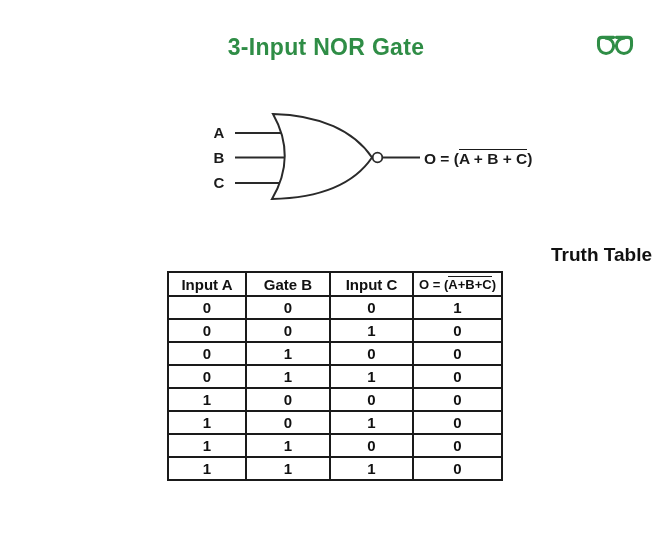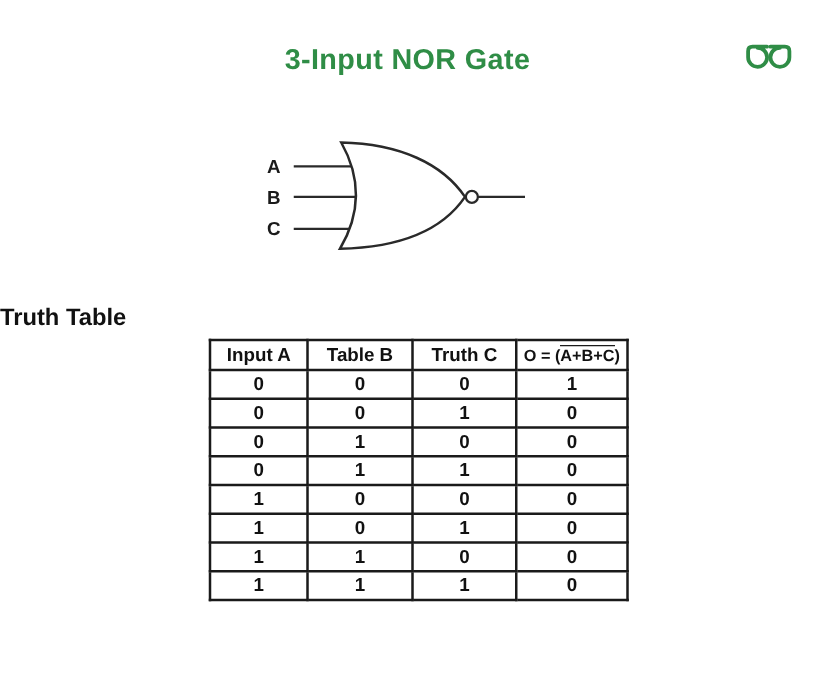--- a/index.html
+++ b/index.html
@@ -33,21 +33,21 @@
   }
   .ov {
     display: inline-block;
     border-top: 1.7px solid #1a1a1a;
     padding-top: 1px;
     line-height: 1.05;
   }
   .tt-title {
     position: absolute;
     top: 244px; left: 0; right: 0;
-    text-align: left;
+    text-align: right;
     font-size: 19px;
     font-weight: 700;
     color: #111111;
   }
   table.truth-table {
     position: absolute;
     top: 271px; left: 167px;
     border-collapse: collapse;
     table-layout: fixed;
   }
@@ -86,35 +86,36 @@
 
     <circle cx="197.5" cy="57.5" r="4.8" stroke="#2a2a2a" stroke-width="1.8" fill="#ffffff"></circle>
 
     <path d="M 202.5,57.5 H 240" stroke="#2a2a2a" stroke-width="1.8" fill="none"></path>
 
     <text x="39" y="38" text-anchor="middle" font-size="15" font-weight="700" fill="#1a1a1a">A</text>
     <text x="39" y="63" text-anchor="middle" font-size="15" font-weight="700" fill="#1a1a1a">B</text>
     <text x="39" y="88" text-anchor="middle" font-size="15" font-weight="700" fill="#1a1a1a">C</text>
   </svg>
 
+  <div class="out-label"><span>O = (</span><span class="ov">A + B + C</span><span>)</span></div>
 
   <div class="tt-title">Truth Table</div>
 
   <table class="truth-table">
     <colgroup>
       <col style="width:78px">
         <col style="width:84px">
         <col style="width:83px">
         <col style="width:89px">
     </colgroup>
     <thead>
       <tr>
         <th>Input A</th>
-        <th>Table B</th>
-        <th>Truth C</th>
+        <th>Gate B</th>
+        <th>Input C</th>
         <th class="formula"><span>O = (</span><span class="ov">A+B+C</span><span>)</span></th>
       </tr>
     </thead>
     <tbody>
         <tr>
           <td>0</td>
           <td>0</td>
           <td>0</td>
           <td>1</td>
         </tr>

